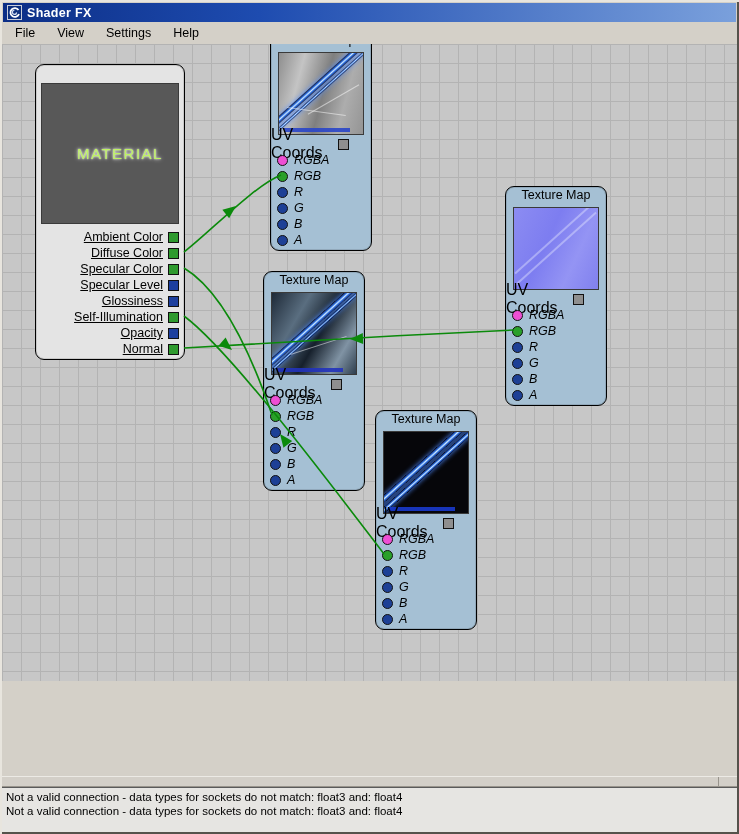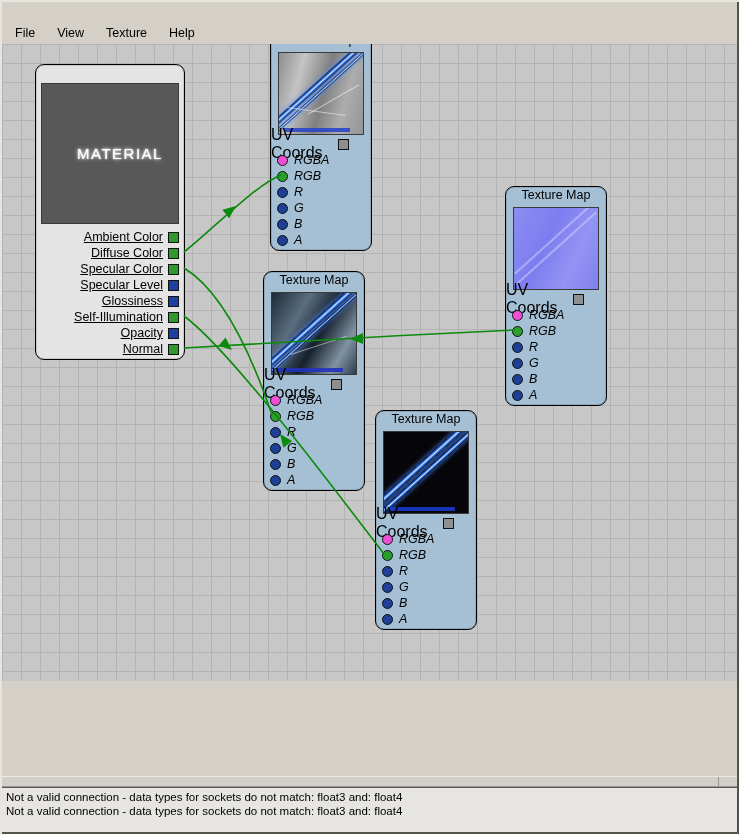--- a/index.html
+++ b/index.html
@@ -30,21 +30,21 @@
   .node{position:absolute;border:1px solid #000;border-radius:9px;z-index:2;
     box-shadow:inset 0 0 0 1px rgba(0,0,0,.12);}
   .node.mat{background:#e4e4e4;}
   .node.tex{background:#a5c0d4;}
   .node.math{background:#c9a2bd;}
   .node-title{height:18px;line-height:17px;text-align:center;font-size:12.5px;
     white-space:nowrap;overflow:hidden;}
   .preview{position:absolute;overflow:hidden;border:1px solid #3a3a3a;}
   .mat-preview{left:5px;top:18px;width:138px;height:141px;background:#585858;
     display:flex;align-items:center;justify-content:center;}
-  .mat-preview span{color:#ffffff;font-size:15px;letter-spacing:1.5px;
+  .mat-preview span{color:#bef264;font-size:15px;letter-spacing:1.5px;
     text-shadow:0 0 4px rgba(255,255,255,.9),0 0 2px #fff;padding-left:20px;}
   .tex-preview{left:7px;top:20px;width:86px;height:83px;}
   .math-preview{left:9px;top:22px;width:83px;height:78px;background:#fff;border:1px solid #666;
     display:flex;align-items:center;justify-content:center;}
   .math-preview span{font-size:24px;font-weight:bold;color:#111;
     text-shadow:2px 2px 3px rgba(0,0,0,.35);letter-spacing:1px;}
   .tp-top{background:linear-gradient(105deg,#8e8e8e 0%,#c4c4c4 25%,#7f7f7f 52%,#adadad 75%,#949494 100%);}
   .tp-mid{background:linear-gradient(120deg,#1e2a38 0%,#5a6e80 30%,#16202c 55%,#8093a4 80%,#2e3e4e 100%);}
   .tp-right{background:linear-gradient(115deg,#8c8cf2 0%,#7d7df0 40%,#9494f4 70%,#8080ee 100%);}
   .tp-bottom{background:#06060a;}
@@ -77,25 +77,36 @@
   .strip .notch{position:absolute;right:18px;top:0;width:1px;height:100%;background:#98948c;}
   .statusbar{position:absolute;left:2px;top:787px;width:735px;height:45px;background:#e6e5e2;
     border-top:1px solid #5a5a5a;padding:2px 0 12px 4px;}
   .status-line{font-size:11.5px;line-height:14px;white-space:nowrap;}
 </style>
 </head>
 <body>
 
 <div id="page">
 
+  <div class="titlebar">
+    <span class="app-icon">
+      <svg width="15" height="15" viewBox="0 0 15 15">
+        <rect x="0" y="0" width="15" height="15" fill="#c9cdd9"></rect>
+        <rect x="1" y="1" width="13" height="13" fill="#0d2f7e"></rect>
+        <path d="M11.5 5 A4.4 4.4 0 1 0 12 9" stroke="#ffffff" stroke-width="1.8" fill="none"></path>
+        <path d="M9.6 7.4 A2.1 2.1 0 1 1 7.4 5.2" stroke="#cdd7ec" stroke-width="1.2" fill="none"></path>
+      </svg>
+    </span>
+    <span class="title-text">Shader FX</span>
+  </div>
 
   <div class="menubar">
     <span class="menu-item">File</span>
     <span class="menu-item">View</span>
-    <span class="menu-item">Texture</span>
+    <span class="menu-item">Settings</span>
     <span class="menu-item">Help</span>
   </div>
 
   <div class="canvas">
 
     <div class="node mat" style="left:33px;top:20px;width:150px;height:296px;">
       <div class="preview mat-preview">
         <span>MATERIAL</span>
       </div>
       <div class="mrow" style="top:164px;">

